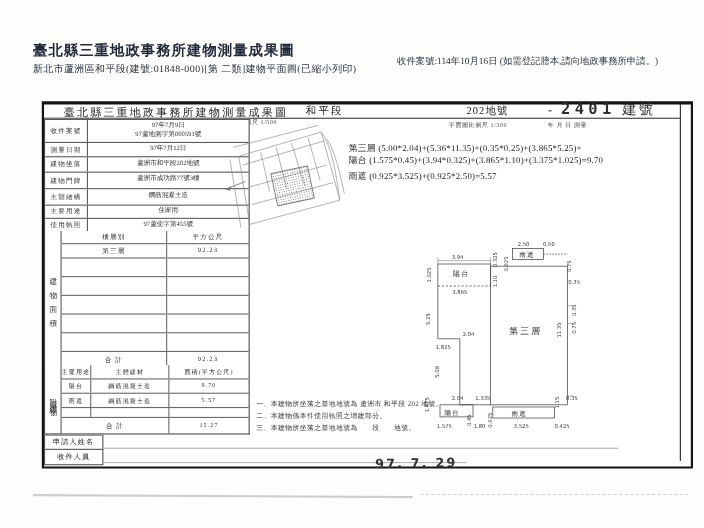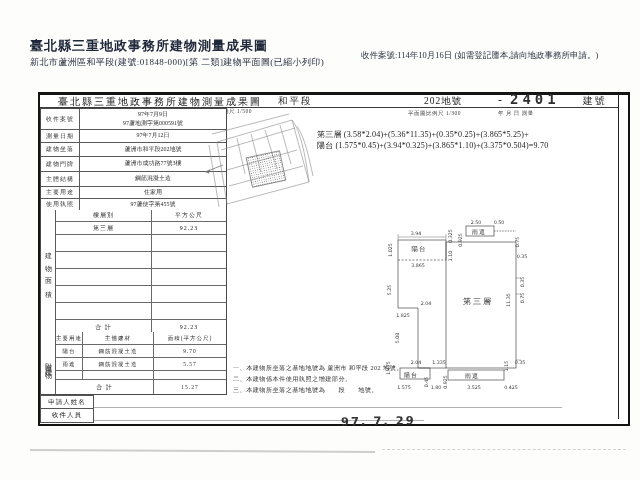--- a/index.html
+++ b/index.html
@@ -14,21 +14,21 @@
   #frame{left:38px;top:92px;width:588px;height:329px;background:#fff;
          border:2px solid #141414;border-top-width:3px}
   #frame-line2{left:618px;top:94px;width:0;height:325px;border-left:1.5px solid #222}
   #title-rule{left:40px;top:107px;width:578px;height:0;border-top:1px solid #3a3a3a}
   #doc-title{left:58px;top:95px;font-size:10px;letter-spacing:2px;color:#222}
   #doc-section{left:278px;top:95px;font-size:9.5px;letter-spacing:2px;color:#222}
   #doc-parcel{left:424px;top:95px;font-size:9.5px;letter-spacing:1px;color:#222}
   #bn{left:498px;top:91px;display:flex;align-items:baseline;color:#2e2e2e}
   #bn .dash{font-size:12px;margin-right:8px}
   #bn .num{font-family:"DejaVu Sans Mono",monospace;font-size:14px;letter-spacing:4px;font-weight:bold}
-  #bn .unit{font-size:10px;margin-left:23px;letter-spacing:2px}
+  #bn .unit{font-size:13px;margin-left:6px;letter-spacing:2px}
   .tiny{font-size:5.5px;color:#454545;letter-spacing:.5px}
   #scale-site{left:199px;top:108px}
   #scale-plan{left:408px;top:110px}
   #survey-label{left:498px;top:110px}
   
   #info-table{left:40px;top:108px;width:185px;border:1px solid #4a4a4a;border-bottom:none;background:#fff}
   .irow{display:flex;border-bottom:1px solid #5a5a5a;align-items:stretch}
   .irow:nth-child(1){height:20px}.irow:nth-child(2){height:12px}.irow:nth-child(3){height:13px}
   .irow:nth-child(4){height:14px}.irow:nth-child(5){height:14px}.irow:nth-child(6){height:11px}
   .irow:nth-child(7){height:11px}
@@ -218,22 +218,23 @@
     <div class="flabel">收件人員</div>
     <div class="fill-line"></div>
   </div>
 
   <div class="abs" id="notes">
       <p>一、本建物所坐落之基地地號為 蘆洲市 和平段 202 地號。</p>
       <p>二、本建物係本件使用執照之增建部分。</p>
       <p>三、本建物所坐落之基地地號為　　段　　地號。</p>
     </div>
   <div class="abs" id="calc">
-      <p>第三層 (3.58*2.04)+(5.36*11.35)+(0.35*0.25)+(3.865*5.25)+</p>
-      <p>陽台 (1.575*0.45)+(3.94*0.325)+(3.865*1.10)+(3.375*0.504)=9.70</p>
+      <p>第三層 (5.00*2.04)+(5.36*11.35)+(0.35*0.25)+(3.865*5.25)+</p>
+      <p>陽台 (1.575*0.45)+(3.94*0.325)+(3.865*1.10)+(3.375*1.025)=9.70</p>
+      <p class=" gap">雨遮 (0.925*3.525)+(0.925*2.50)=5.57</p>
     </div>
 
   <svg class="abs" id="siteplan" viewBox="0 0 120 96">
     <defs>
       <pattern id="dotp" width="2.2" height="2.2" patternUnits="userSpaceOnUse">
         <circle cx="1" cy="1" r="0.45" fill="#555"></circle>
       </pattern>
     </defs>
     <g stroke="#8a8a8a" fill="none" stroke-width="0.6">
       <path d="M20,30 L95,8 L112,70 L30,92 Z"></path>

